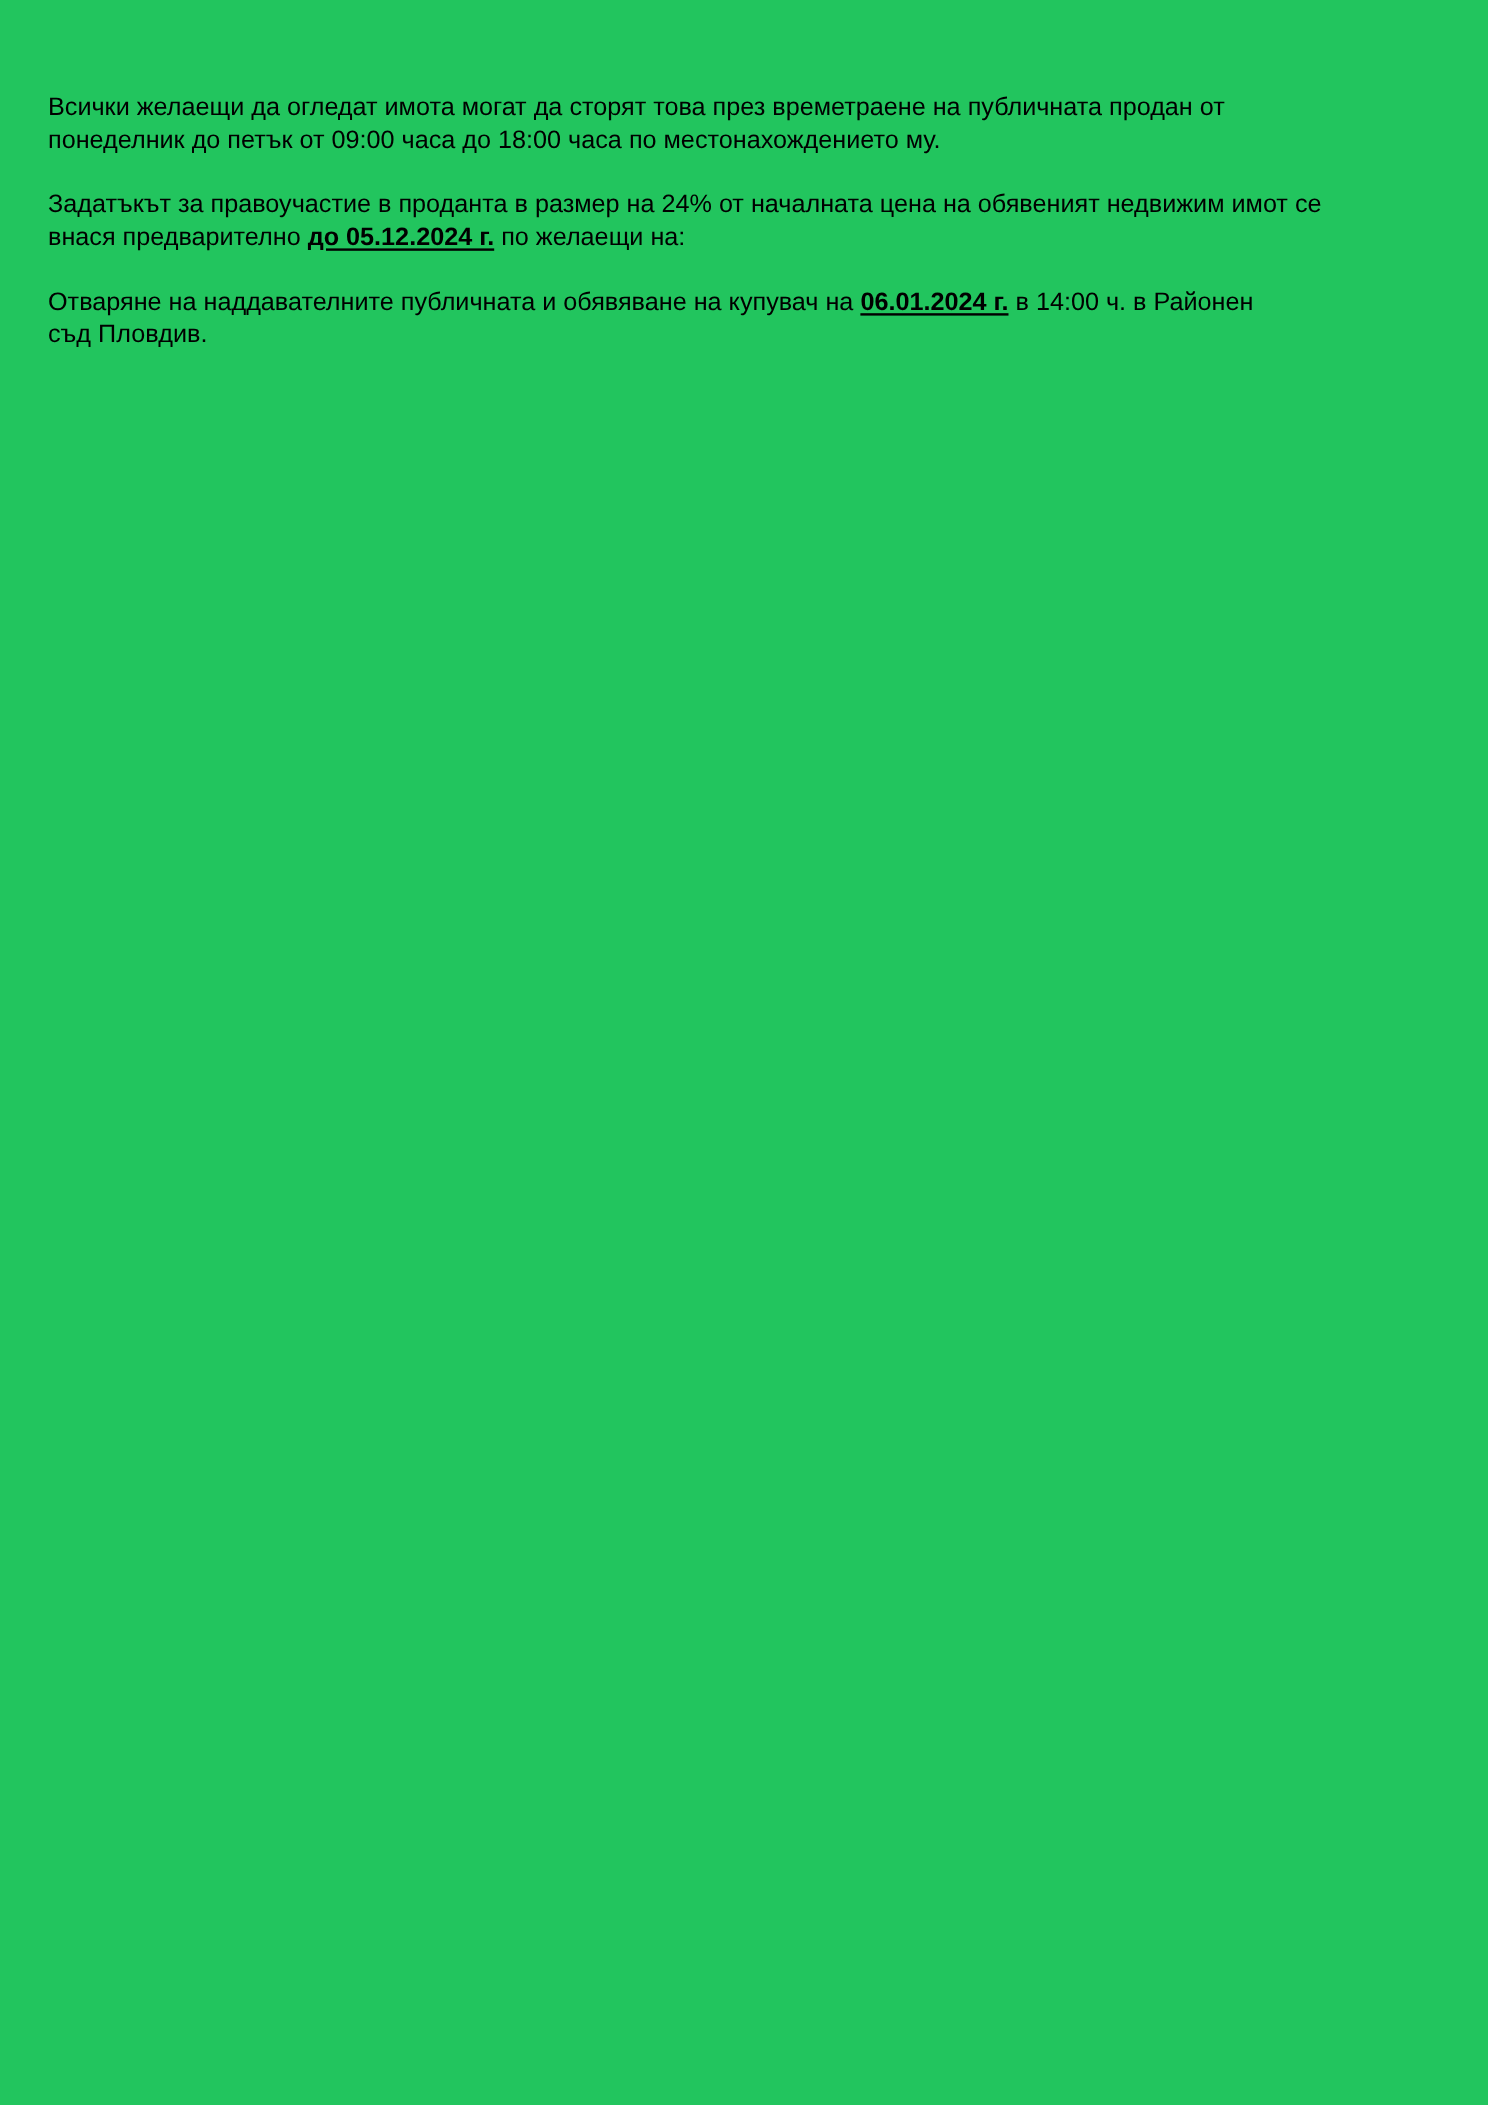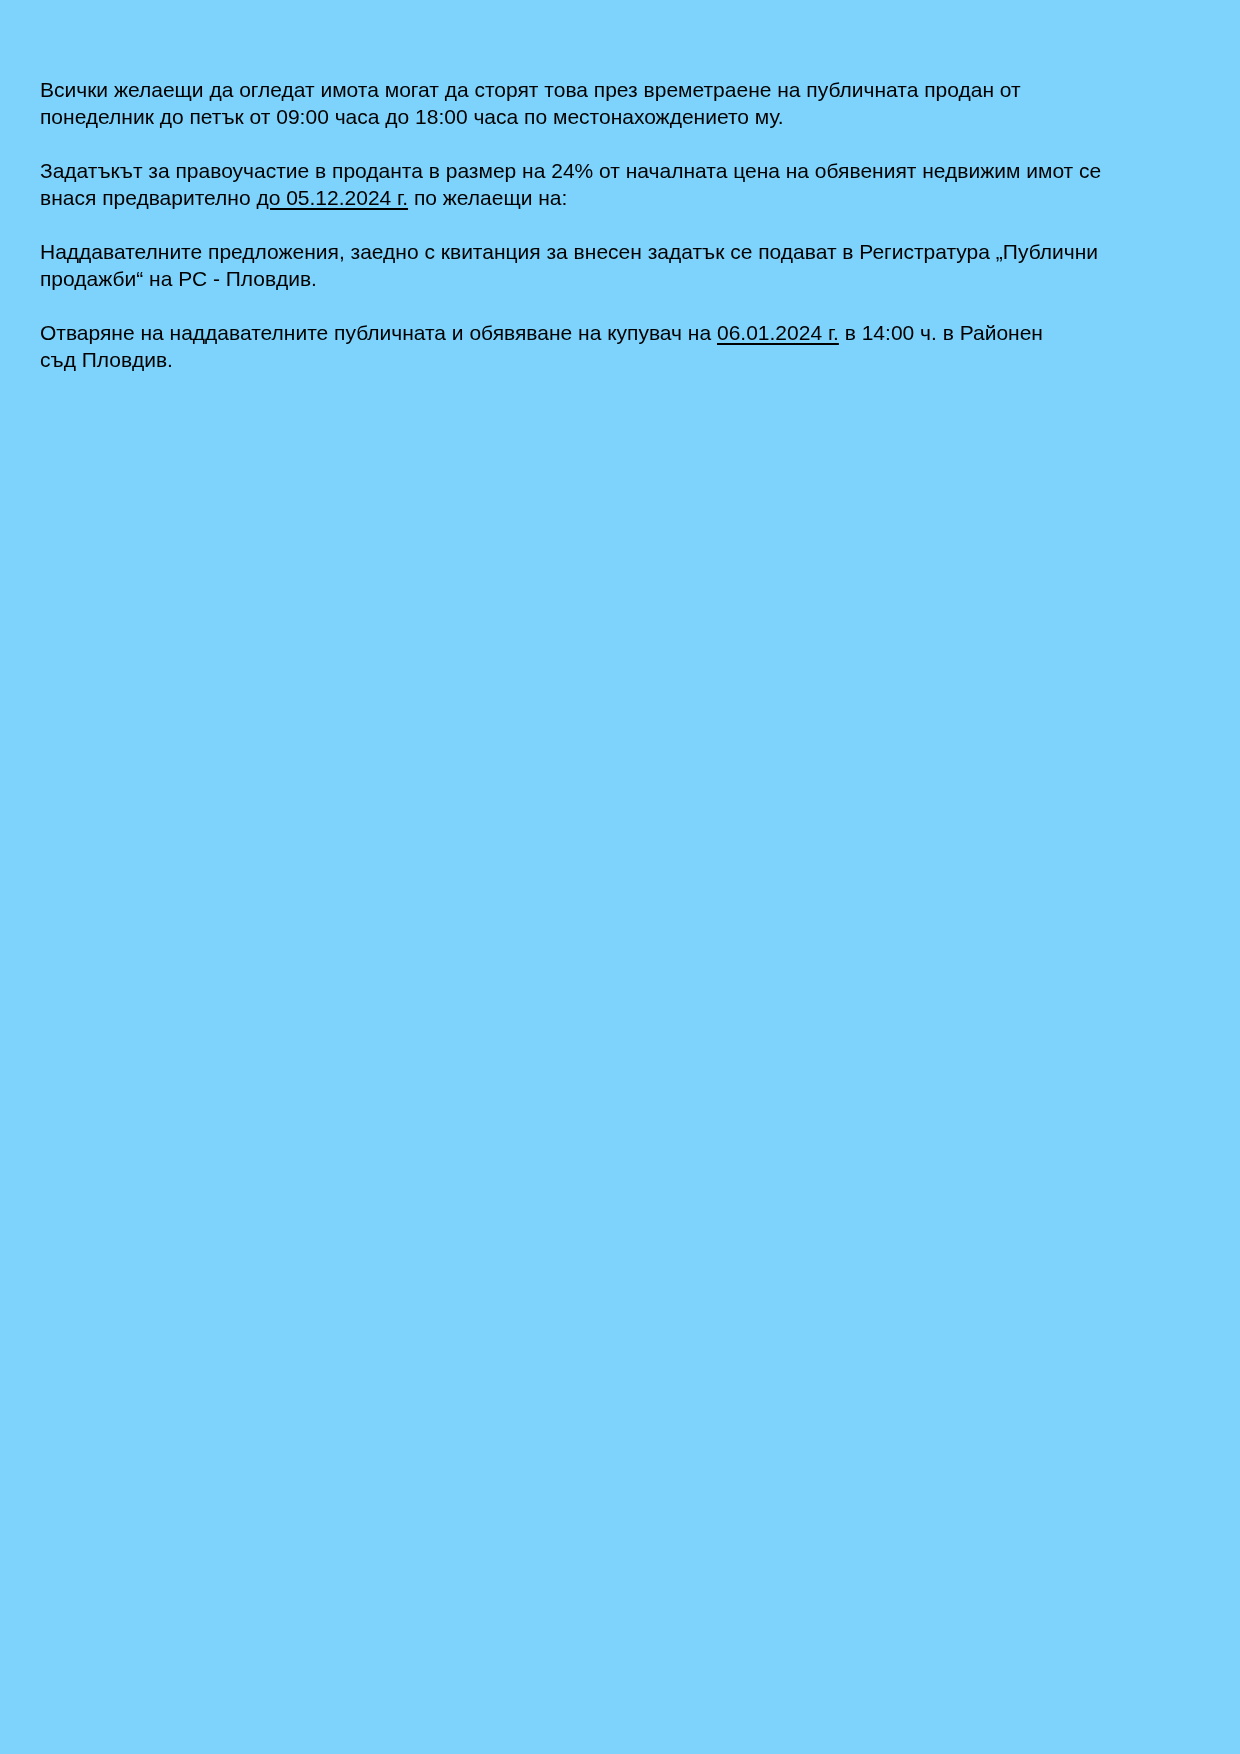--- a/index.html
+++ b/index.html
@@ -5,46 +5,44 @@
   html, body {
     margin: 0;
     padding: 0;
     background: #ffffff;
   }
   .page {
     position: relative;
     width: 1240px;
     height: 1754px;
     box-sizing: border-box;
-    background: #7dd3fc;
+    background: #22c55e;
     color: #000000;
     font-family: "Liberation Sans", "DejaVu Sans", sans-serif;
     font-size: 21px;
     line-height: 27px;
     padding: 76px 22px 0 40px;
     overflow: hidden;
   }
   .para {
     margin: 0 0 27px 0;
     white-space: pre;
   }
-  .b { font-weight: normal; }
+  .b { font-weight: bold; }
   .u {
     text-decoration: underline;
     text-decoration-thickness: 2px;
     text-underline-offset: 3px;
   }
 </style>
 </head>
 <body>
 
 <div class="page">
   <div class="doc-body">
       <p class="para"><span class="">Всички желаещи да огледат имота могат да сторят това през времетраене на публичната продан от
 понеделник до петък от 09:00 часа до 18:00 часа по местонахождението му.</span></p>
       <p class="para"><span class="">Задатъкът за правоучастие в проданта в размер на 24% от началната цена на обявеният недвижим имот се
 внася предварително </span><span class="b u">до 05.12.2024 г.</span><span class=""> по желаещи на:</span></p>
-      <p class="para"><span class="">Наддавателните предложения, заедно с квитанция за внесен задатък се подават в Регистратура „Публични
-продажби“ на РС - Пловдив.</span></p>
       <p class="para"><span class="">Отваряне на наддавателните публичната и обявяване на купувач на </span><span class="b u">06.01.2024 г.</span><span class=""> в 14:00 ч. в Районен
 съд Пловдив.</span></p>
     </div>
 </div>
 
 </body></html>

